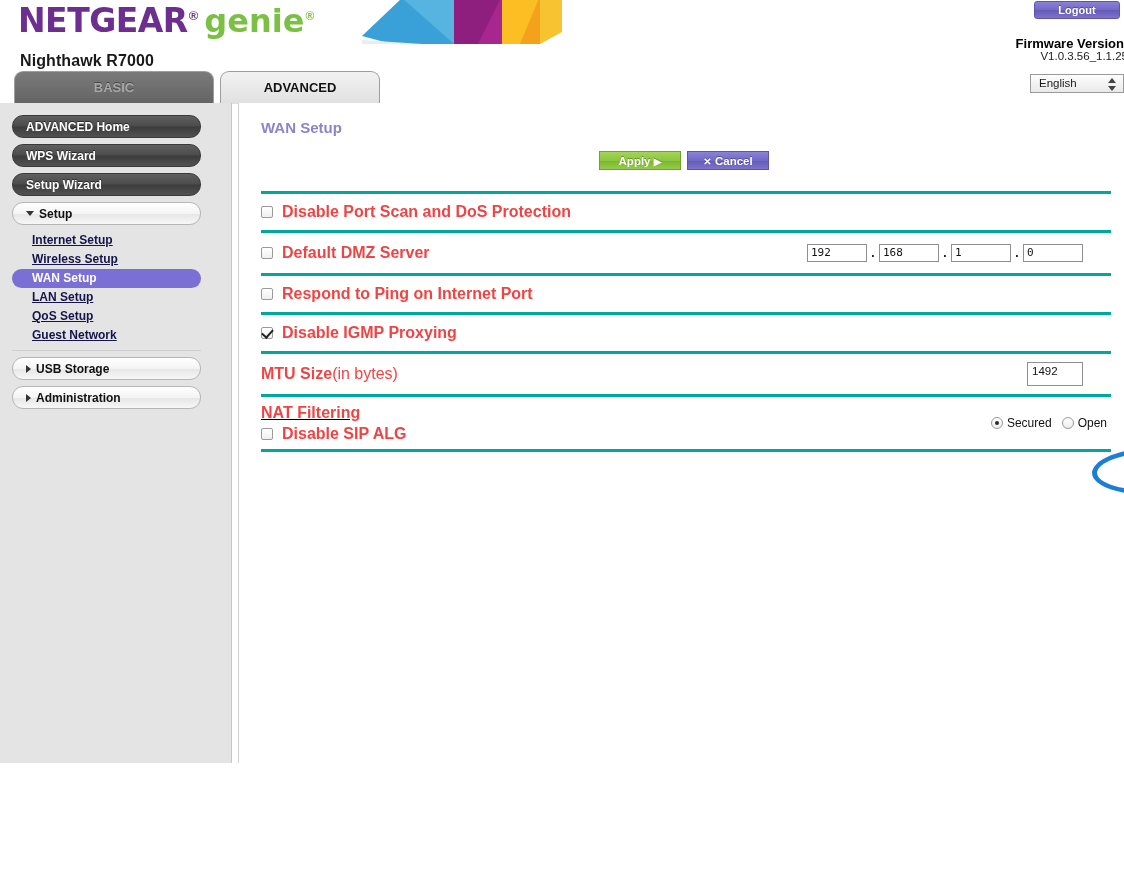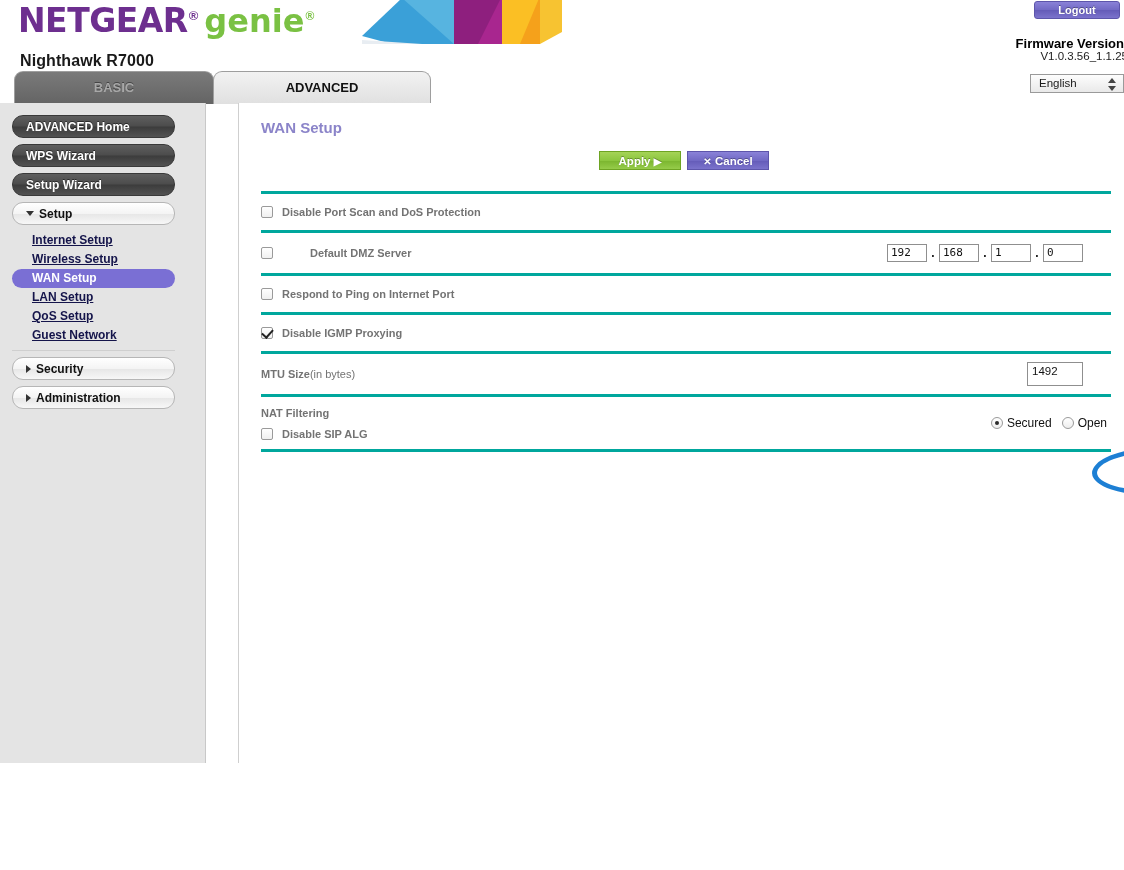--- a/index.html
+++ b/index.html
@@ -127,33 +127,33 @@
     border: 1px solid #9e9e9e;
     border-bottom: none;
   }
   .tab-basic {
     left: 14px; width: 200px;
     background: linear-gradient(to bottom, #7a7a7a, #646464);
     color: #a8a8a8;
     text-shadow: 0 -1px 0 rgba(0,0,0,.4);
   }
   .tab-advanced {
-    left: 213px; width: 218px;
+    left: 220px; width: 160px;
     background: linear-gradient(to bottom, #f2f2f2, #e0e0e0);
     color: #111;
   }
 
   
   .shell {
     position: absolute; left: 0; top: 103px;
     width: 1124px; height: 767px;
   }
   .sidebar {
     position: absolute; left: 0; top: 0;
-    width: 206px; height: 767px;
+    width: 232px; height: 767px;
     background: #e4e4e4;
     border-right: 1px solid #c8c8c8;
   }
   .content {
     position: absolute; left: 238px; top: 0;
     width: 886px; height: 767px;
     background: #ffffff;
     border-left: 1px solid #cfcfcf;
   }
 
@@ -267,21 +267,21 @@
   .hr {
     height: 3px;
     background: #00a79d;
     margin: 0;
   }
   .row {
     position: relative;
     min-height: 36px;
     display: flex; align-items: center;
   }
-  .row-tall { min-height: 40px; gap: 28px; }
+  .row-tall { min-height: 40px; }
   .chk {
     display: inline-block;
     width: 12px; height: 12px;
     border: 1px solid #9a9a9a;
     background: linear-gradient(to bottom, #ffffff, #f0f0f0);
     border-radius: 2px;
     margin-right: 9px;
     position: relative;
     cursor: pointer;
     flex: 0 0 auto;
@@ -289,31 +289,31 @@
   .chk.checked::after {
     content: "";
     position: absolute;
     left: 2px; top: -1px;
     width: 5px; height: 9px;
     border: solid #222;
     border-width: 0 2px 2px 0;
     transform: rotate(42deg);
   }
   .row-label {
-    font-size: 11px; font-weight: bold; color: #737373;
+    font-size: 16px; font-weight: bold; color: #ef4444;
   }
   .row-label .light { font-weight: normal; }
 
   .ip-group {
     position: absolute; right: 28px; top: 50%;
     transform: translateY(-50%);
     display: flex; align-items: center;
   }
   .ip-box {
-    width: 40px; height: 18px;
+    width: 60px; height: 18px;
     border: 1px solid #8f8f8f;
     background: #ffffff;
     font-family: "DejaVu Sans Mono", monospace;
     font-size: 11px;
     color: #111;
     padding: 0 3px;
     line-height: 16px;
   }
   .ip-dot {
     width: 12px; text-align: center;
@@ -352,21 +352,21 @@
   .radio.sel::after {
     content: "";
     position: absolute; left: 3px; top: 3px;
     width: 4px; height: 4px;
     border-radius: 50%;
     background: #2a2a2a;
   }
   .radio-opt { display: flex; align-items: center; margin-left: 10px; }
 
   .nat-block { position: relative; padding: 6px 0 4px 0; }
-  .nat-line1 { display: flex; align-items: center; height: 20px; }
+  .nat-line1 { display: flex; align-items: center; height: 20px; text-decoration: underline; }
   .nat-line2 { display: flex; align-items: center; height: 22px; }
 
   
   .annot-ellipse {
     position: absolute;
     left: 853px; top: 344px;
     width: 128px; height: 48px;
     border: 5px solid #1d7fd4;
     border-radius: 50%;
     pointer-events: none;
@@ -501,21 +501,21 @@
           <span class="lbl">QoS Setup</span>
         </div>
         <div class="submenu-item">
           <span class="lbl">Guest Network</span>
         </div>
       </div>
 
       <div class="submenu-sep"></div>
 
       <div class="nav-btn nav-light">
-        <span class="caret-r"></span><span>Security</span>
+        <span class="caret-r"></span><span>USB Storage</span>
       </div>
       <div class="nav-btn nav-light">
         <span class="caret-r"></span><span>Administration</span>
       </div>
     </div>
 
     <div class="content">
 
       <div class="page-title">WAN Setup</div>
 

